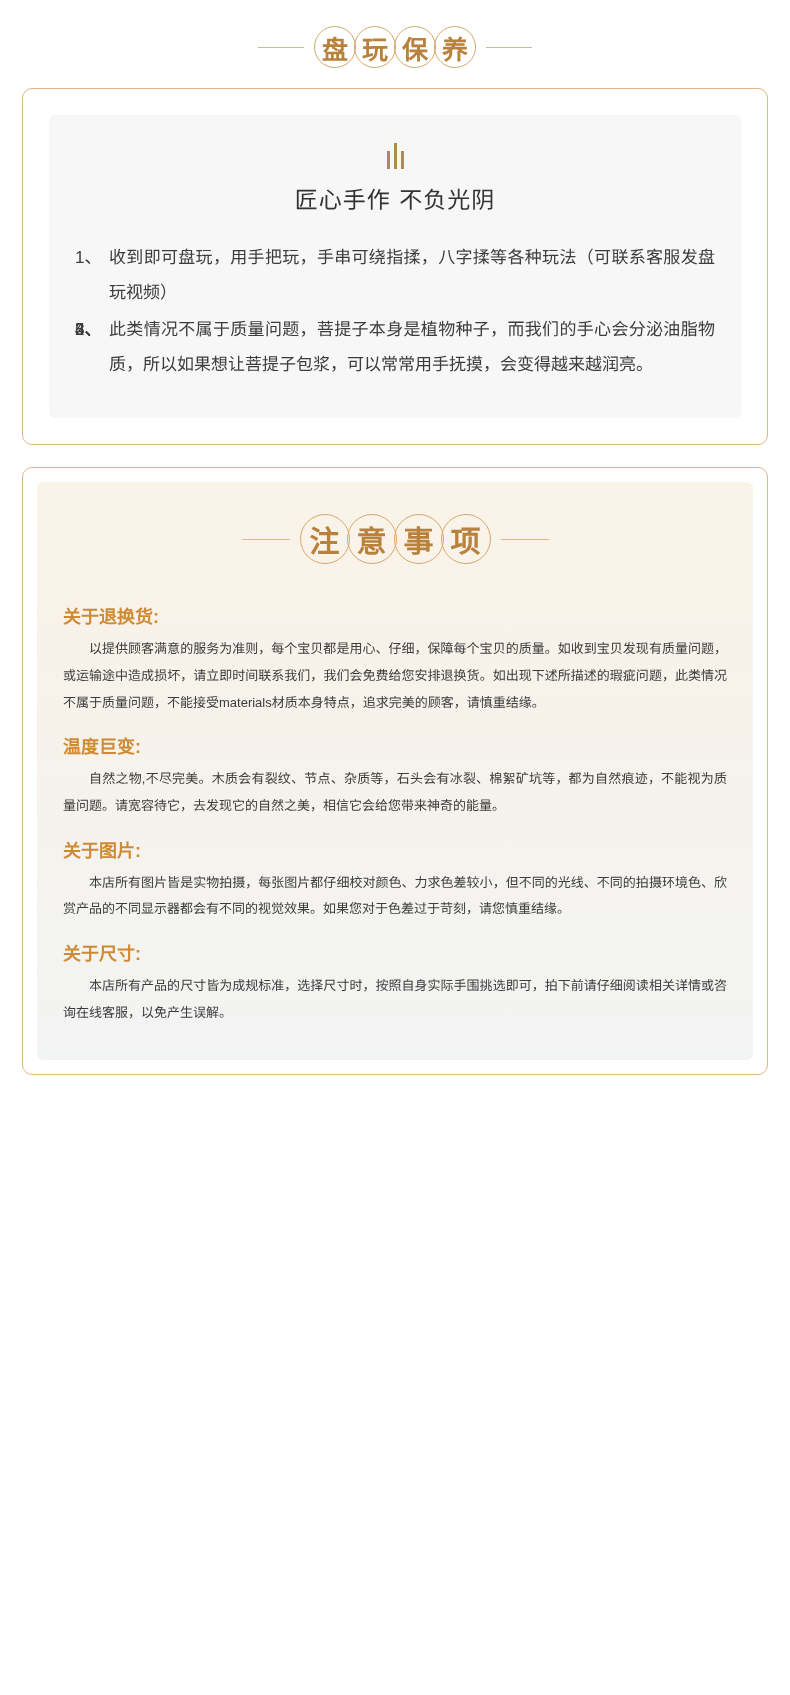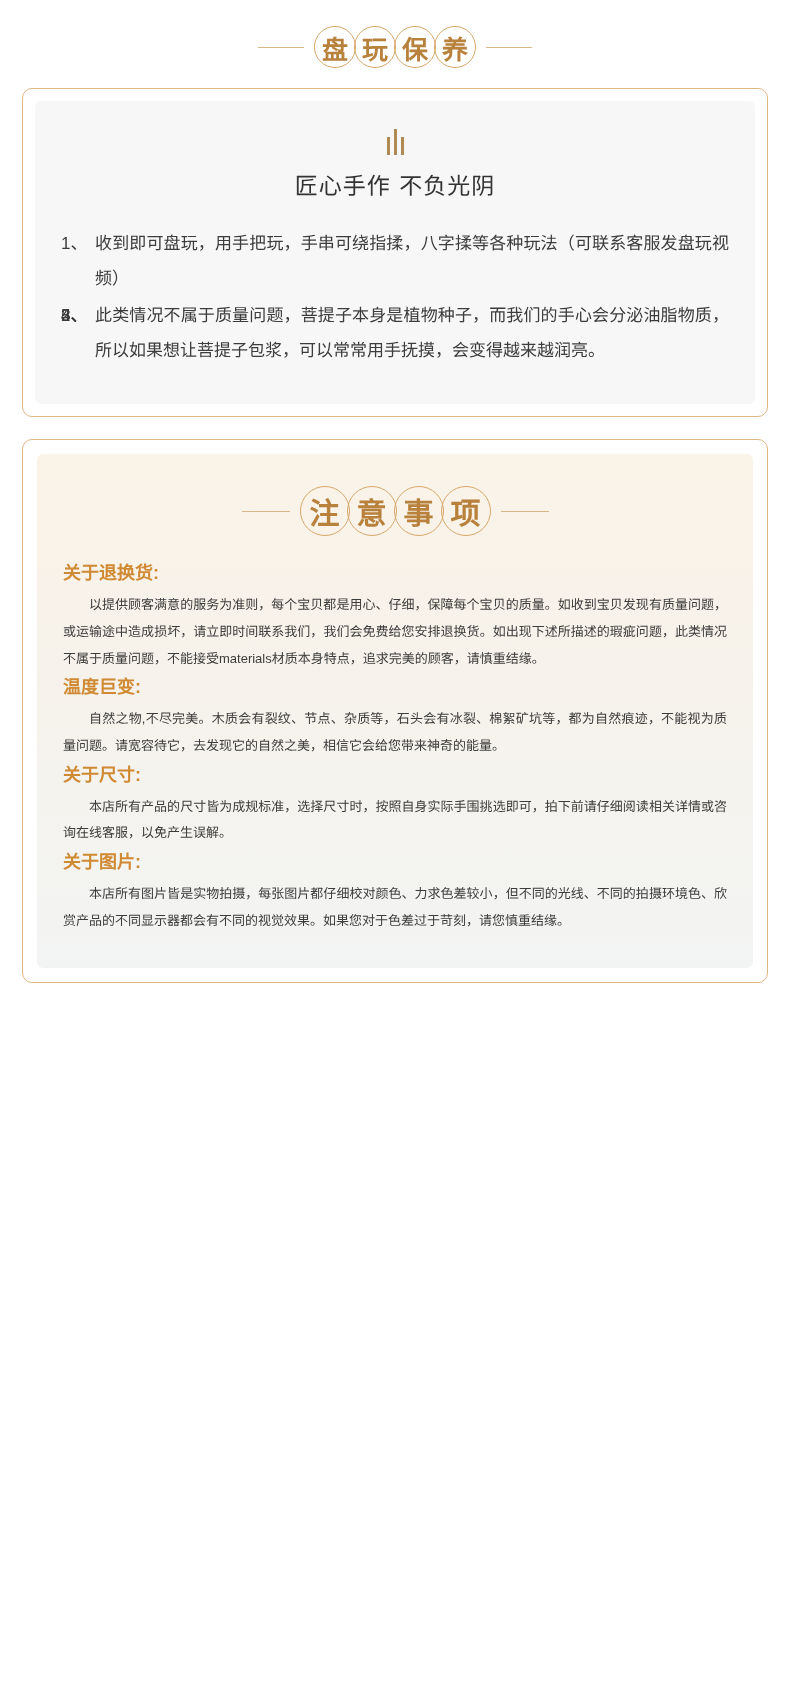--- a/index.html
+++ b/index.html
@@ -55,21 +55,21 @@
     letter-spacing: 0;
     font-family: "DejaVu Serif", "Liberation Serif", serif;
   }
   .seal-char + .seal-char { margin-left: -4px; }
 
   
   .card {
     margin: 0 22px;
     border: 1px solid #e0b682;
     border-radius: 10px;
-    padding: 12px;
+    padding: 26px;
     background: #ffffff;
   }
   .card-inner {
     background: #f7f7f7;
     border-radius: 6px;
     padding: 18px 26px 34px 26px;
   }
   .mark-icon {
     display: flex;
     justify-content: center;
@@ -143,21 +143,21 @@
     font-size: 30px;
   }
   .seal-char.big + .seal-char.big { margin-left: -5px; }
 
   .sec-head {
     color: #d08a33;
     font-size: 18px;
     font-weight: bold;
     margin: 22px 0 8px 0;
   }
-  .sec-head:first-of-type { margin-top: 0; }
+  .sec-head:first-of-type { margin-top: 16px; }
   .sec-body {
     font-size: 13px;
     line-height: 2.05;
     color: #3c3c3c;
     text-align: justify;
     text-indent: 2em;
   }
 </style>
 </head>
 <body>
@@ -227,25 +227,25 @@
         <div class="sec-head">关于退换货:</div>
         <div class="sec-body">以提供顾客满意的服务为准则，每个宝贝都是用心、仔细，保障每个宝贝的质量。如收到宝贝发现有质量问题，或运输途中造成损坏，请立即时间联系我们，我们会免费给您安排退换货。如出现下述所描述的瑕疵问题，此类情况不属于质量问题，不能接受materials材质本身特点，追求完美的顾客，请慎重结缘。</div>
       </div>
 
       <div>
         <div class="sec-head">温度巨变:</div>
         <div class="sec-body">自然之物,不尽完美。木质会有裂纹、节点、杂质等，石头会有冰裂、棉絮矿坑等，都为自然痕迹，不能视为质量问题。请宽容待它，去发现它的自然之美，相信它会给您带来神奇的能量。</div>
       </div>
 
       <div>
+        <div class="sec-head">关于图片:</div>
+        <div class="sec-body">本店所有图片皆是实物拍摄，每张图片都仔细校对颜色、力求色差较小，但不同的光线、不同的拍摄环境色、欣赏产品的不同显示器都会有不同的视觉效果。如果您对于色差过于苛刻，请您慎重结缘。</div>
+      </div>
+
+      <div>
         <div class="sec-head">关于尺寸:</div>
         <div class="sec-body">本店所有产品的尺寸皆为成规标准，选择尺寸时，按照自身实际手围挑选即可，拍下前请仔细阅读相关详情或咨询在线客服，以免产生误解。</div>
       </div>
 
-      <div>
-        <div class="sec-head">关于图片:</div>
-        <div class="sec-body">本店所有图片皆是实物拍摄，每张图片都仔细校对颜色、力求色差较小，但不同的光线、不同的拍摄环境色、欣赏产品的不同显示器都会有不同的视觉效果。如果您对于色差过于苛刻，请您慎重结缘。</div>
-      </div>
-
     </div>
   </div>
 
 </div>
 
 </body></html>

